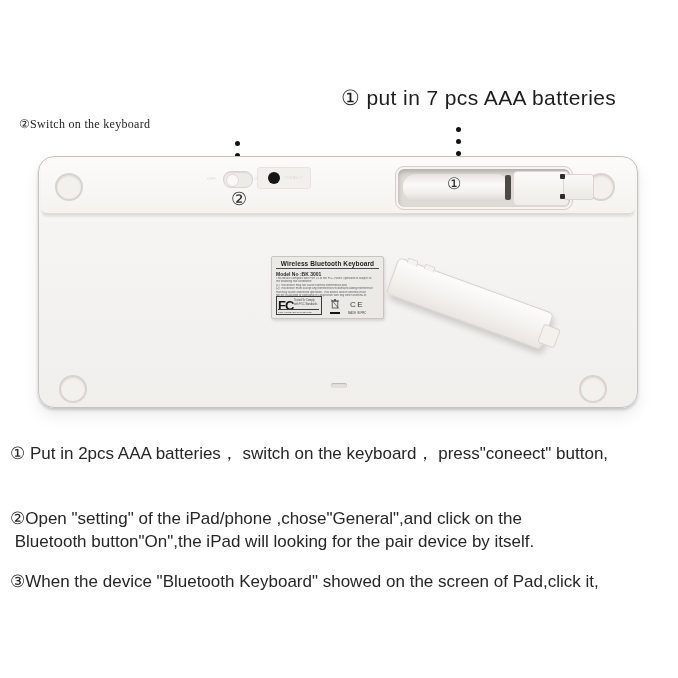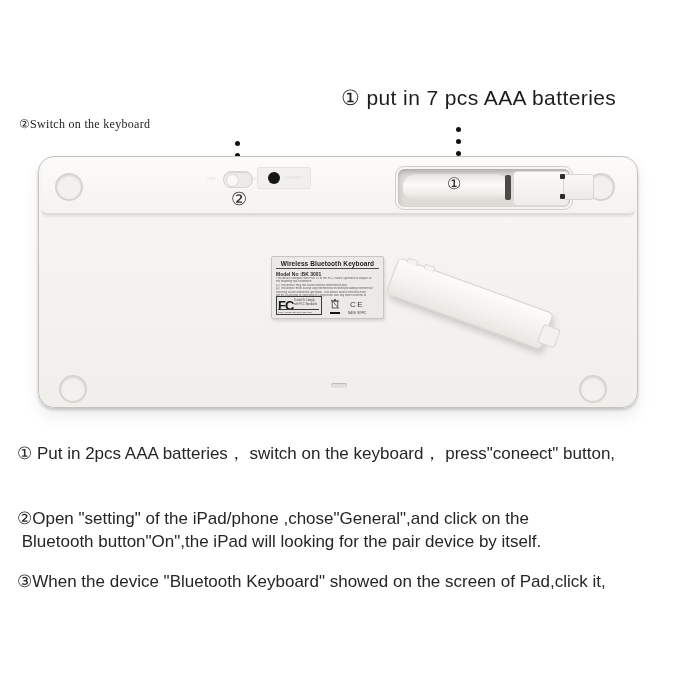--- a/index.html
+++ b/index.html
@@ -76,21 +76,21 @@
   #battery-cover{left:399px;top:257px;width:163px;height:37px;border-radius:5px;
     transform:rotate(20deg);transform-origin:0 0;
     background:linear-gradient(180deg,#fdfcfb 0%,#f4f2ef 55%,#e9e6e2 100%);
     border:1px solid #d6d3cf;box-shadow:3px 4px 6px rgba(0,0,0,.16);}
   .cover-notch{position:absolute;top:-4px;width:9px;height:5px;border-radius:2px 2px 0 0;
     background:#f5f3f0;border:1px solid #dad7d3;border-bottom:none;}
   #cover-tab{position:absolute;right:-13px;top:12px;width:16px;height:18px;border-radius:3px;
     background:#f3f1ee;border:1px solid #d8d5d1;}
 
   
-  .para{position:absolute;left:17px;font-size:17px;line-height:22.5px;color:#262626;}
+  .para{position:absolute;left:10px;font-size:17px;line-height:22.5px;color:#262626;}
   .para span{display:block;white-space:pre;}
   #para-1{top:443px;}
   #para-2{top:508px;}
   #para-3{top:571px;}
 </style>
 </head>
 <body>
 
 <div class="abs anno" id="battery-title">① put in 7 pcs AAA batteries</div>
 <div class="abs anno" id="switch-title">②Switch on the keyboard</div>

